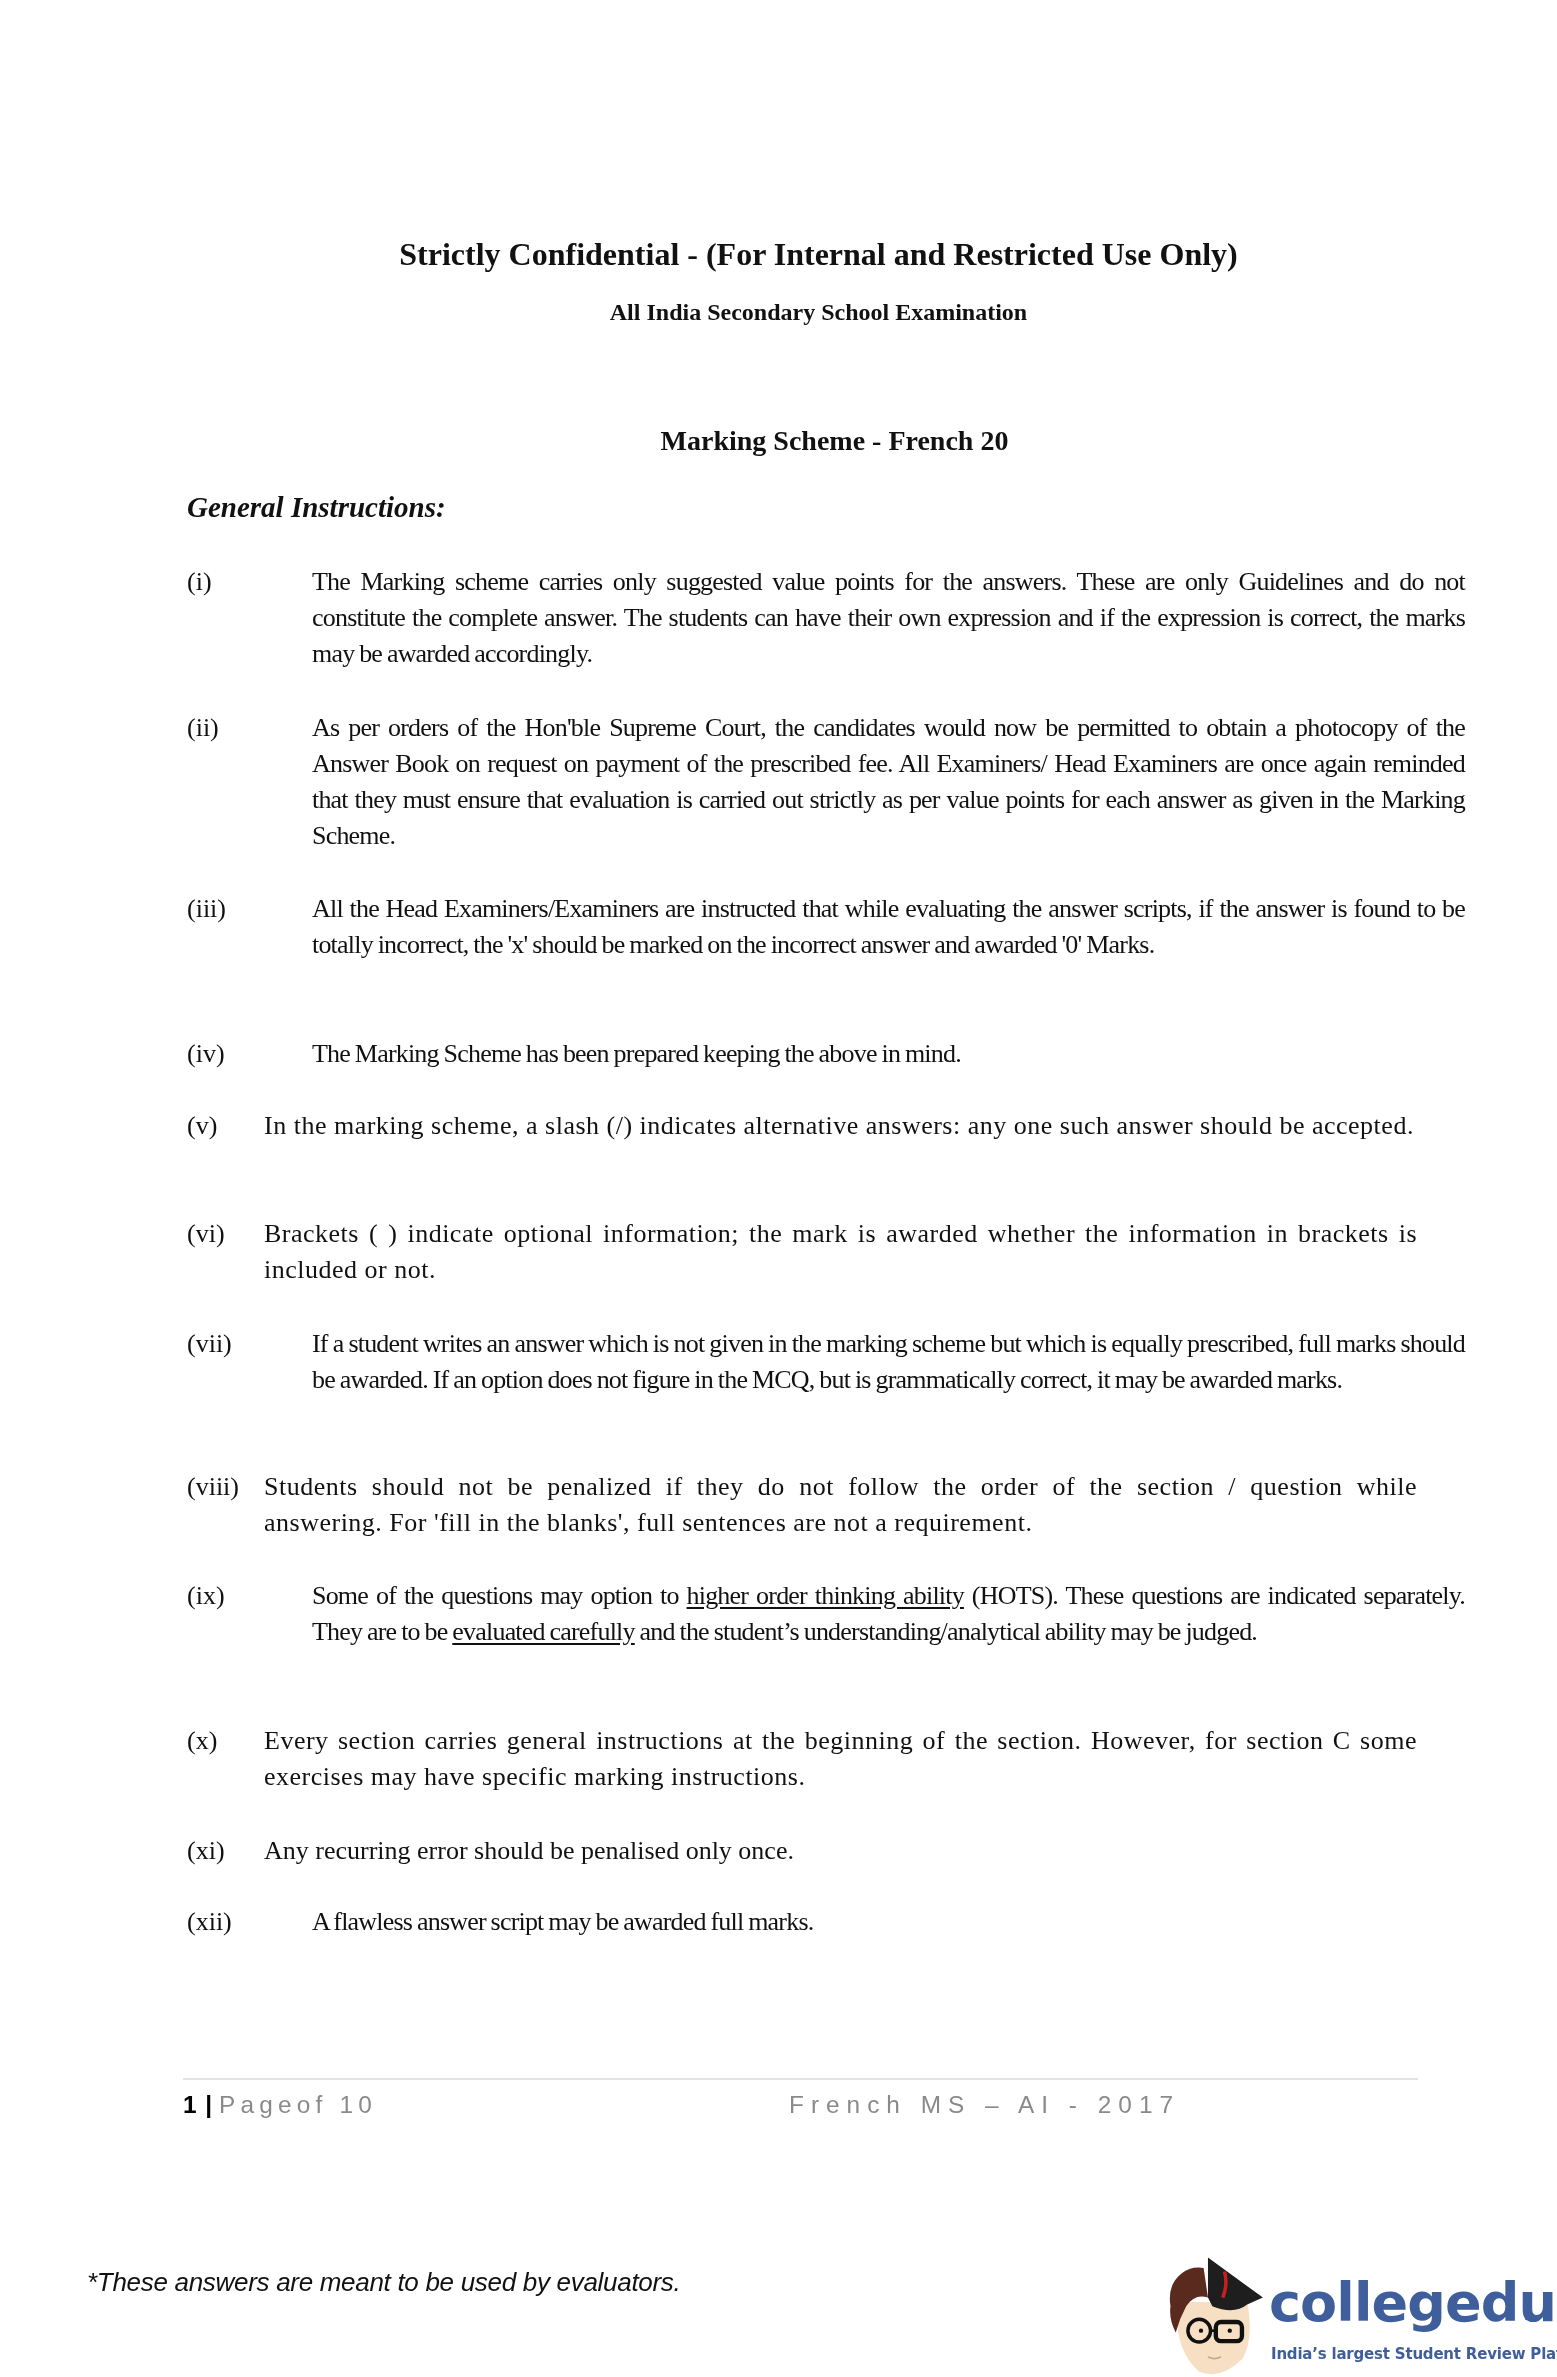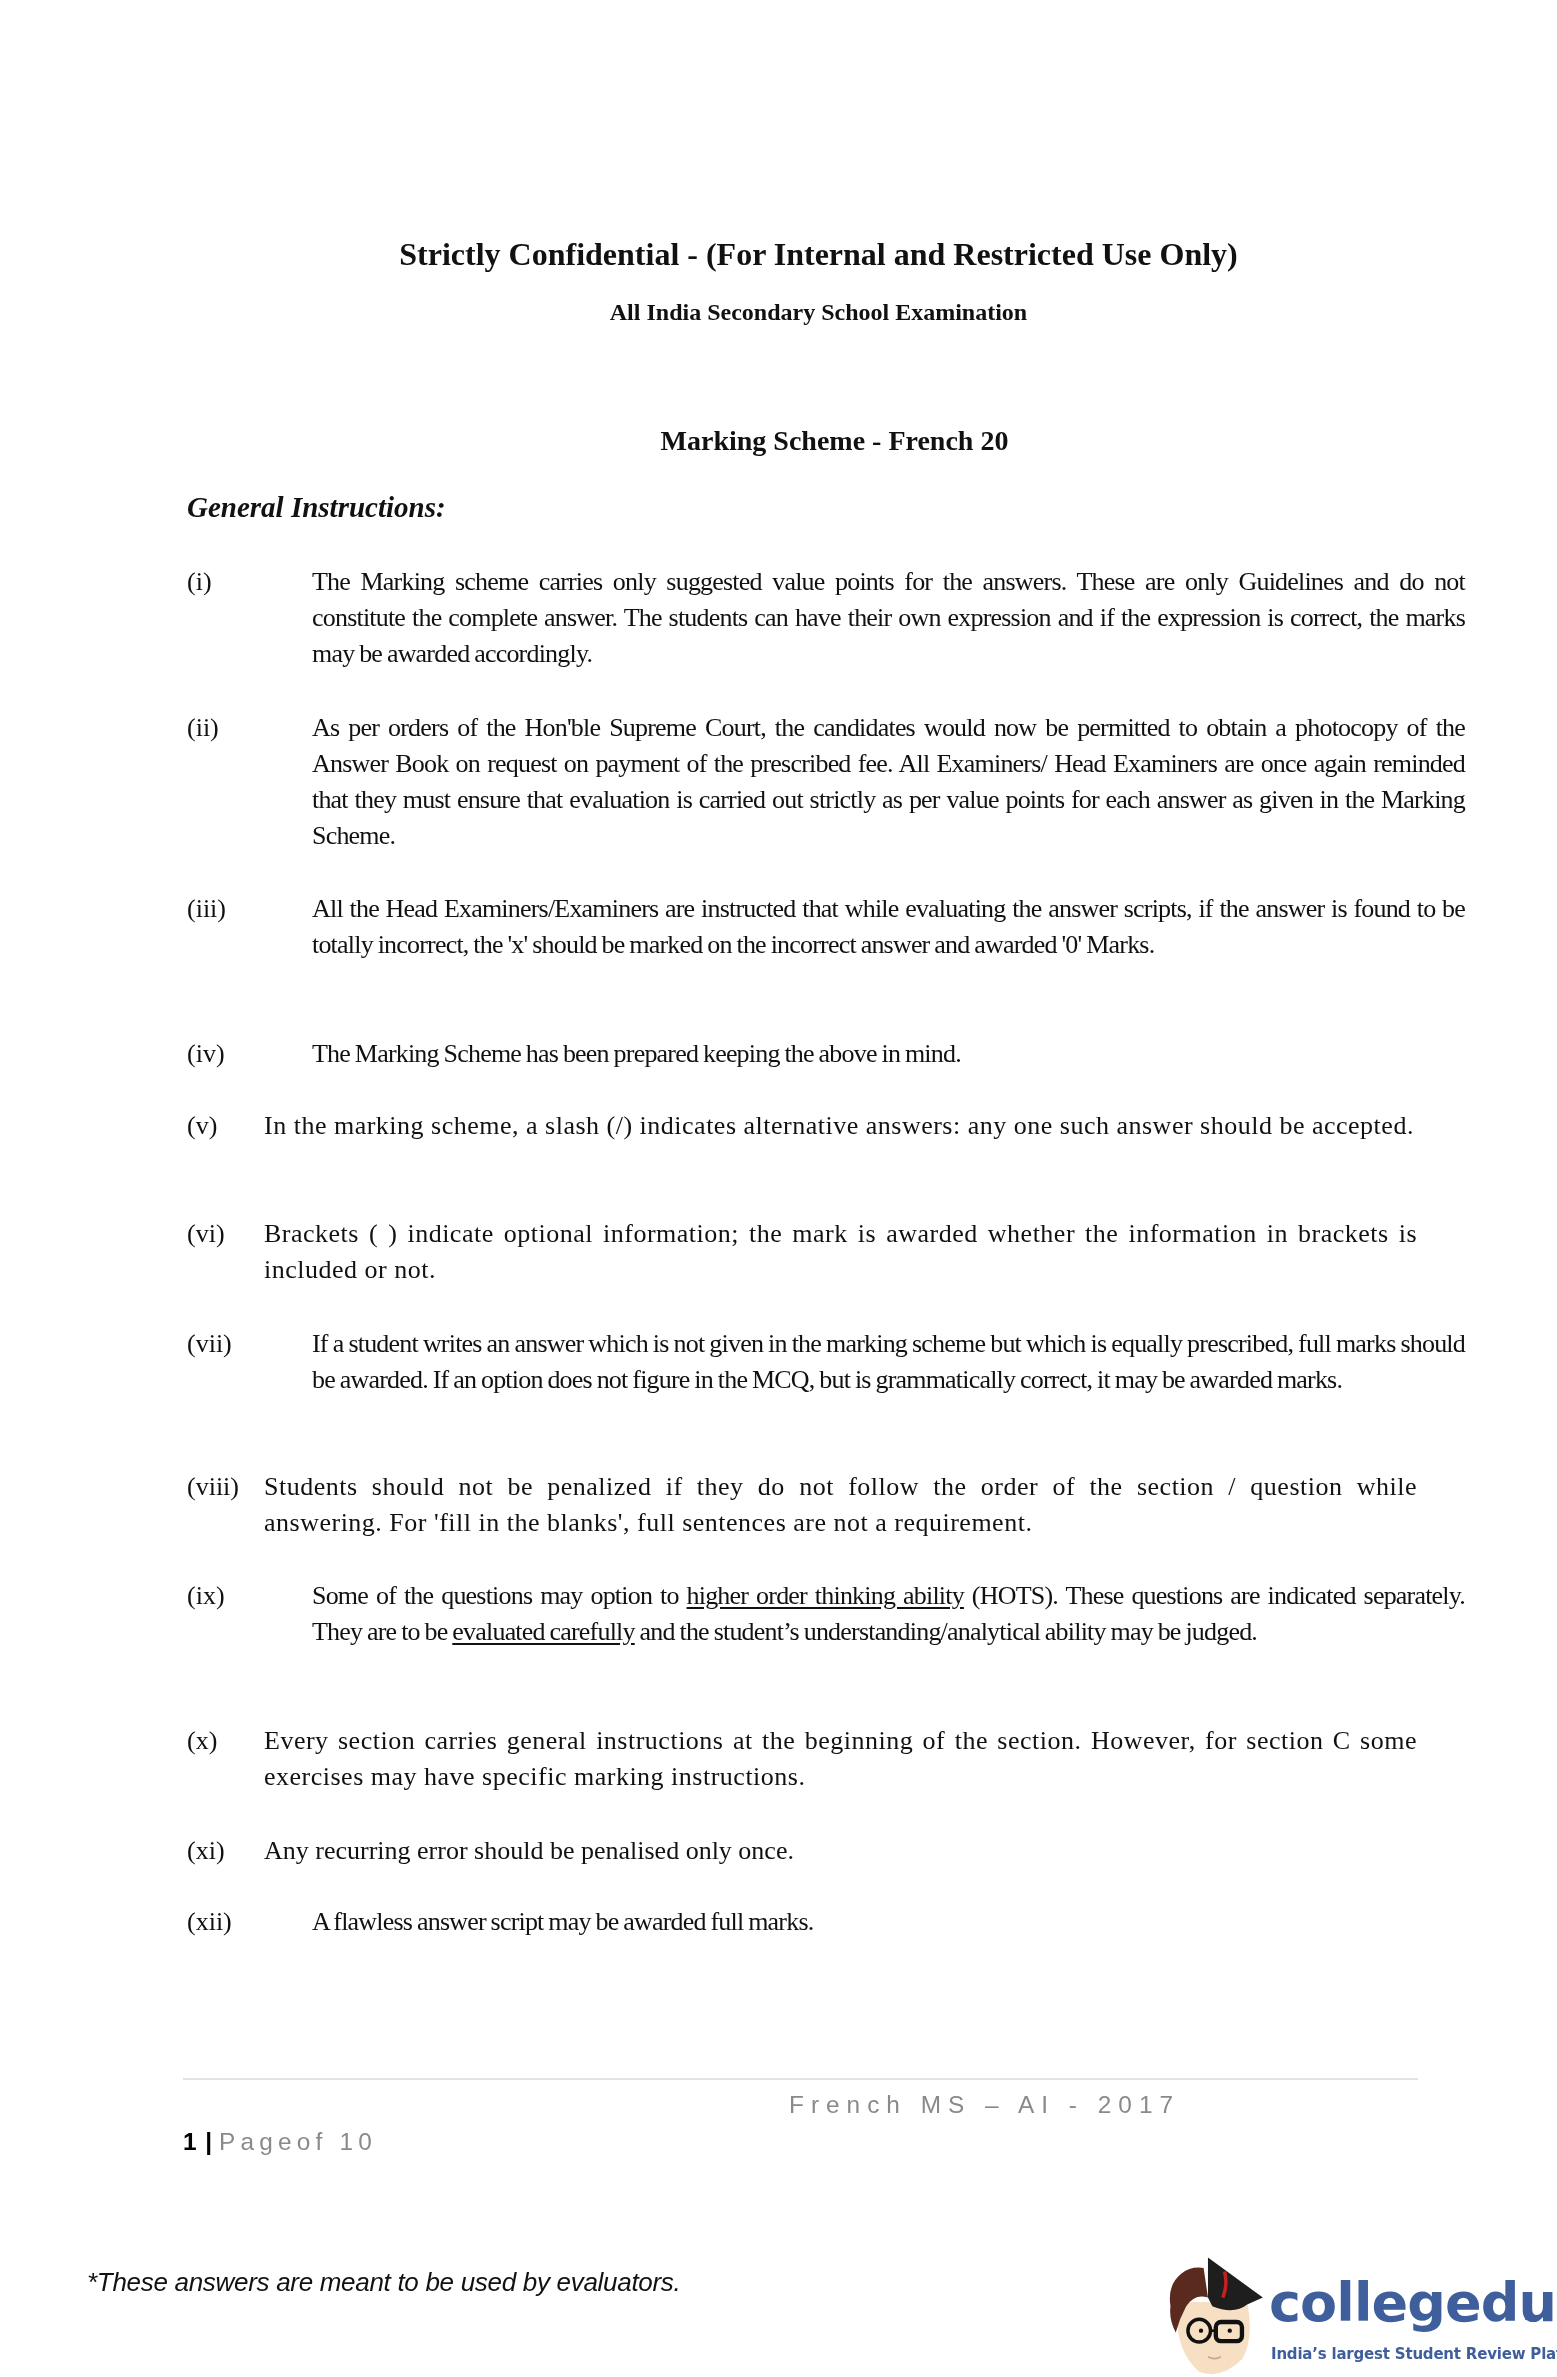--- a/index.html
+++ b/index.html
@@ -19,21 +19,21 @@
 
   .item { position:absolute; left:187px; width:1229px; font-size:26px; line-height:36px; }
   .item .num { position:absolute; left:0; top:0; width:77px; }
   .item .txt { position:absolute; left:77px; width:1153px; text-align:justify; text-align-last:left; }
   .item .txt.cond { letter-spacing:-0.8px; word-spacing:-0.9px;margin-left:48px; }
   .item .txt.wide { letter-spacing:0.5px; }
   .u { text-decoration:underline; text-underline-offset:2.6px; }
 
   .footer-rule { position:absolute; left:183px; top:2078px; width:1235px; height:1.7px; background:#e3e3e3; }
   .footer-page { position:absolute; left:183px; top:2091px; font-family:"Liberation Sans", sans-serif;
-                 font-size:24.4px; color:#8a8a8a; letter-spacing:5.2px; white-space:nowrap;margin-top:37px; }
+                 font-size:24.4px; color:#8a8a8a; letter-spacing:5.2px; white-space:nowrap; }
   .footer-page .pn { color:#000; font-weight:bold; letter-spacing:0; }
   .footer-page .bar { color:#000; font-weight:bold; letter-spacing:0; margin:0 7px 0 8.7px; }
   .footer-doc { position:absolute; left:789px; top:2091px; font-family:"Liberation Sans", sans-serif;
                 font-size:24.4px; color:#8a8a8a; letter-spacing:7px; white-space:nowrap; }
 
   .note { position:absolute; left:87px; top:2267px; font-family:"Liberation Sans", sans-serif;
           font-style:italic; font-size:26px; color:#111; white-space:nowrap; letter-spacing:-0.3px; }
 
   .logo { position:absolute; left:1160px; top:2254px; width:392px; height:122px; }
   .logo-word { position:absolute; left:109px; top:17.4px; font-family:"DejaVu Sans", sans-serif;

